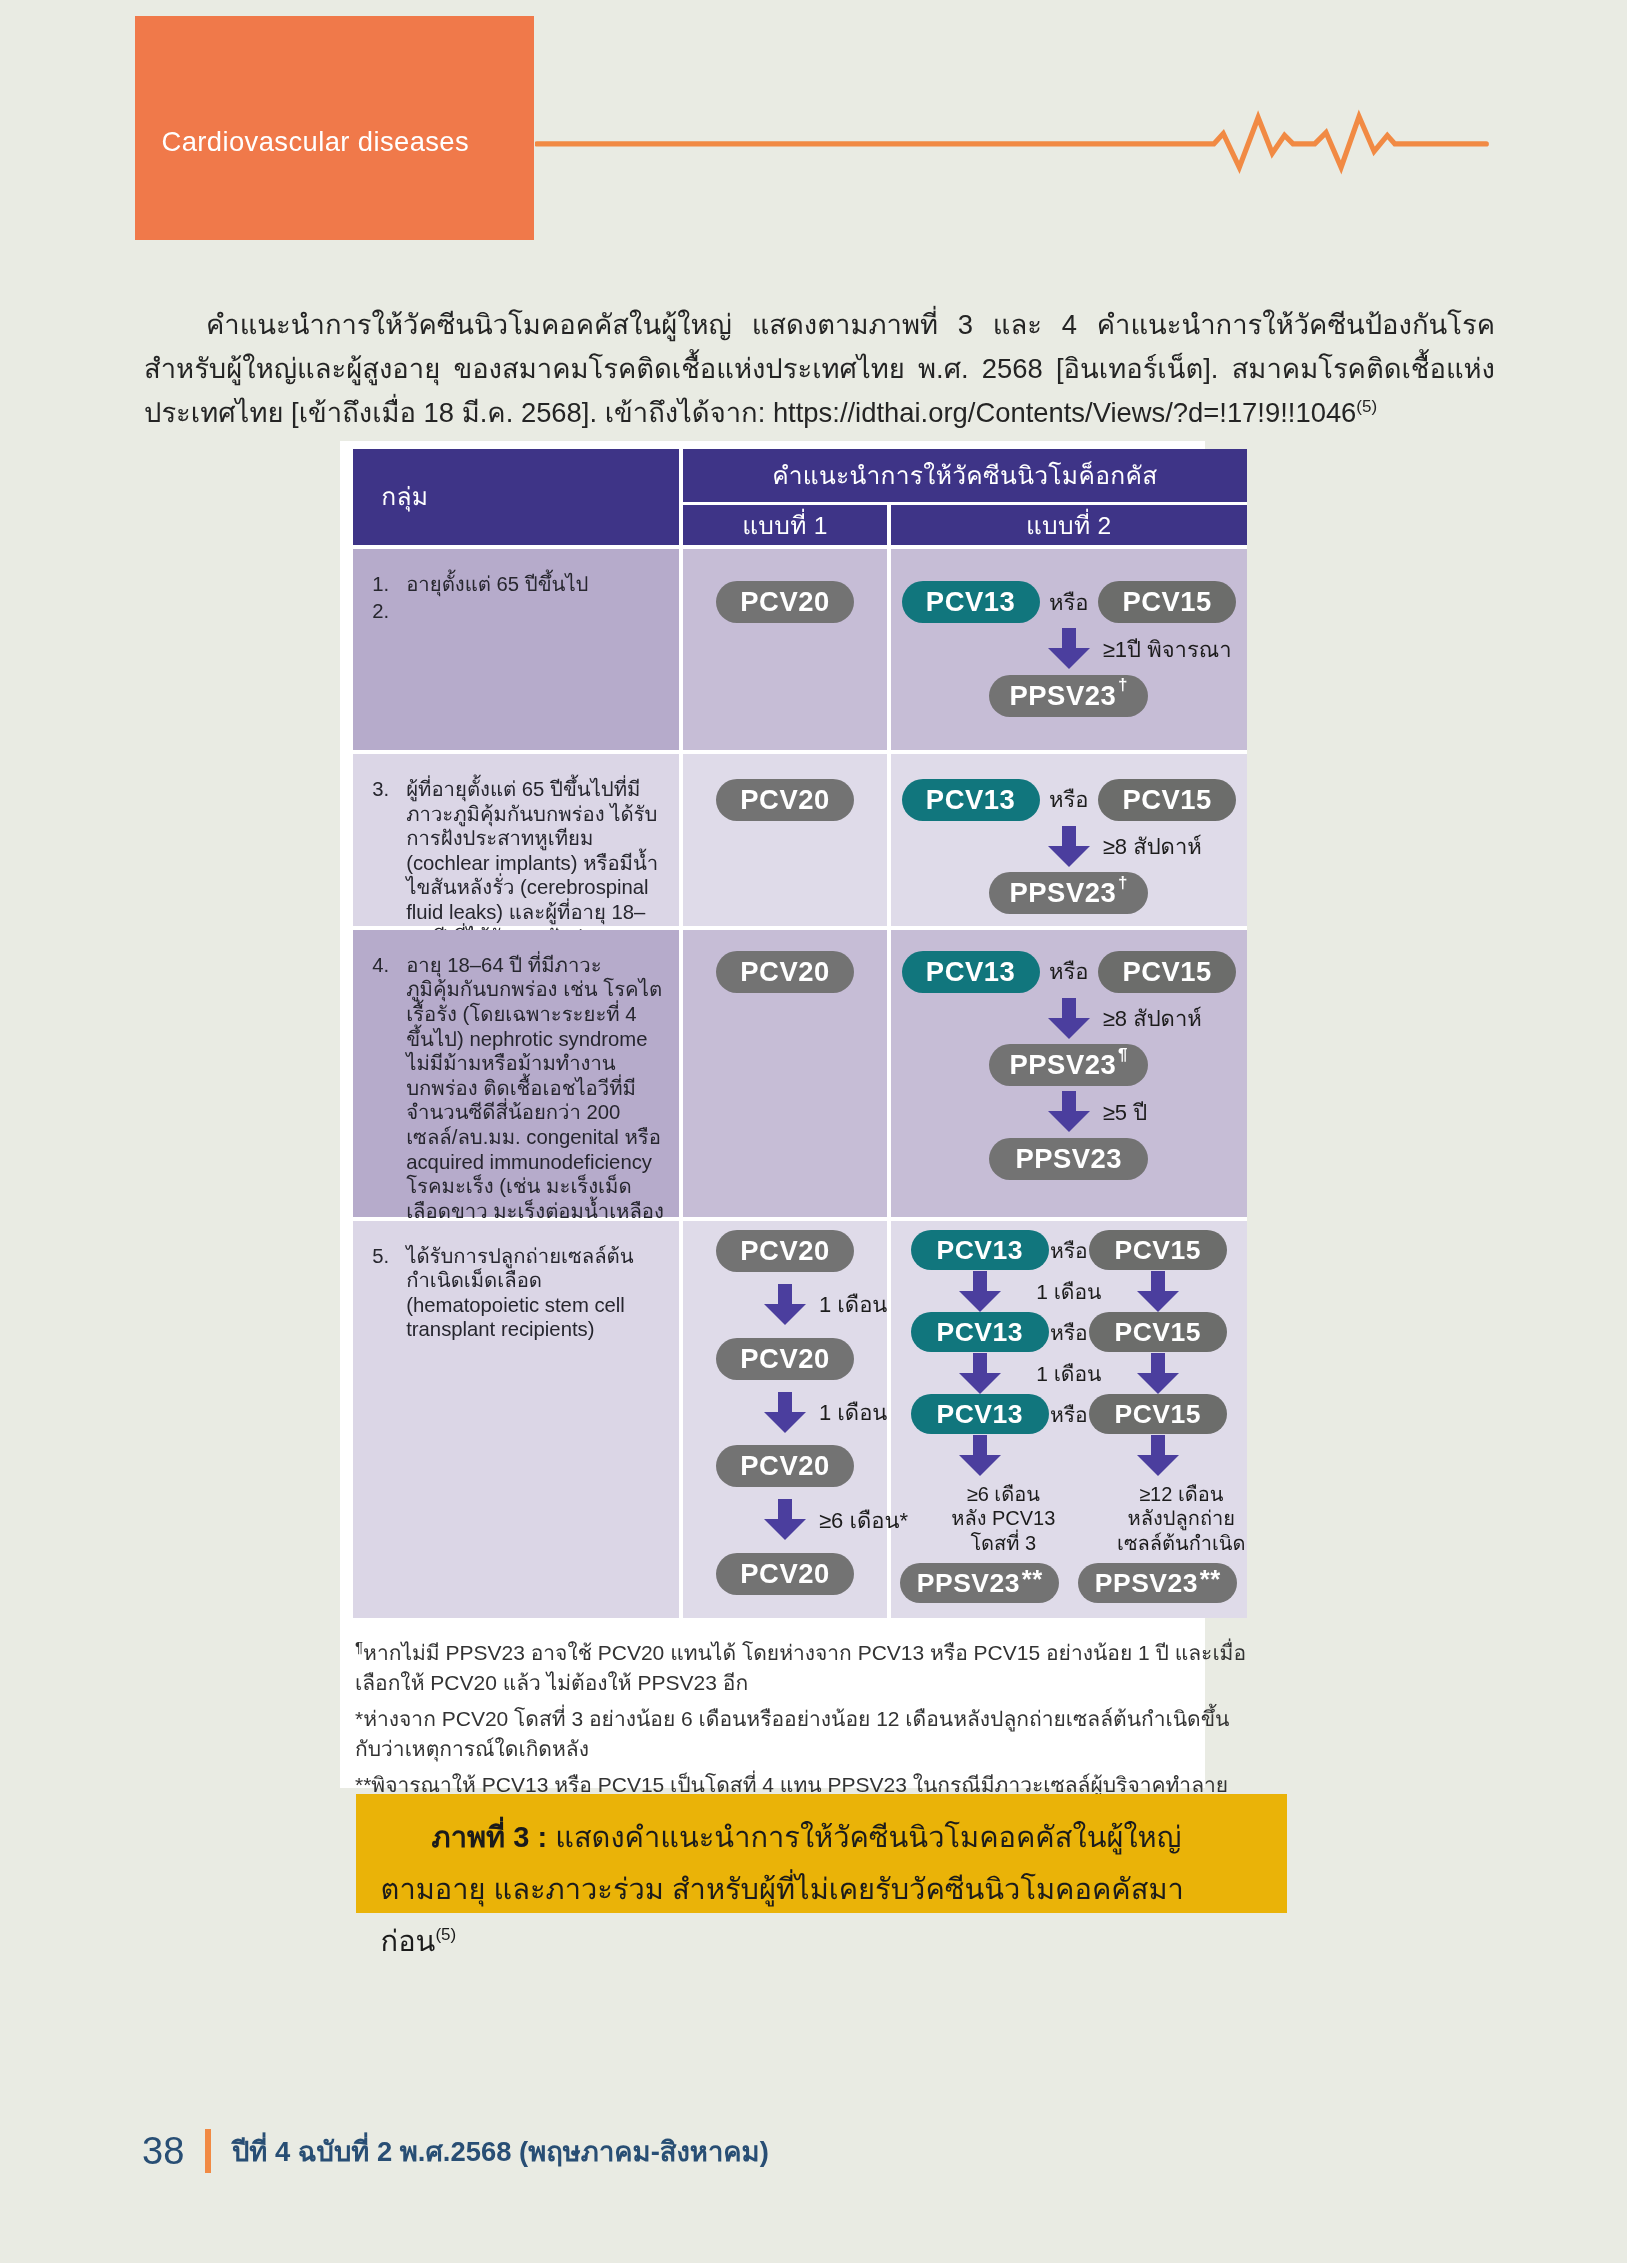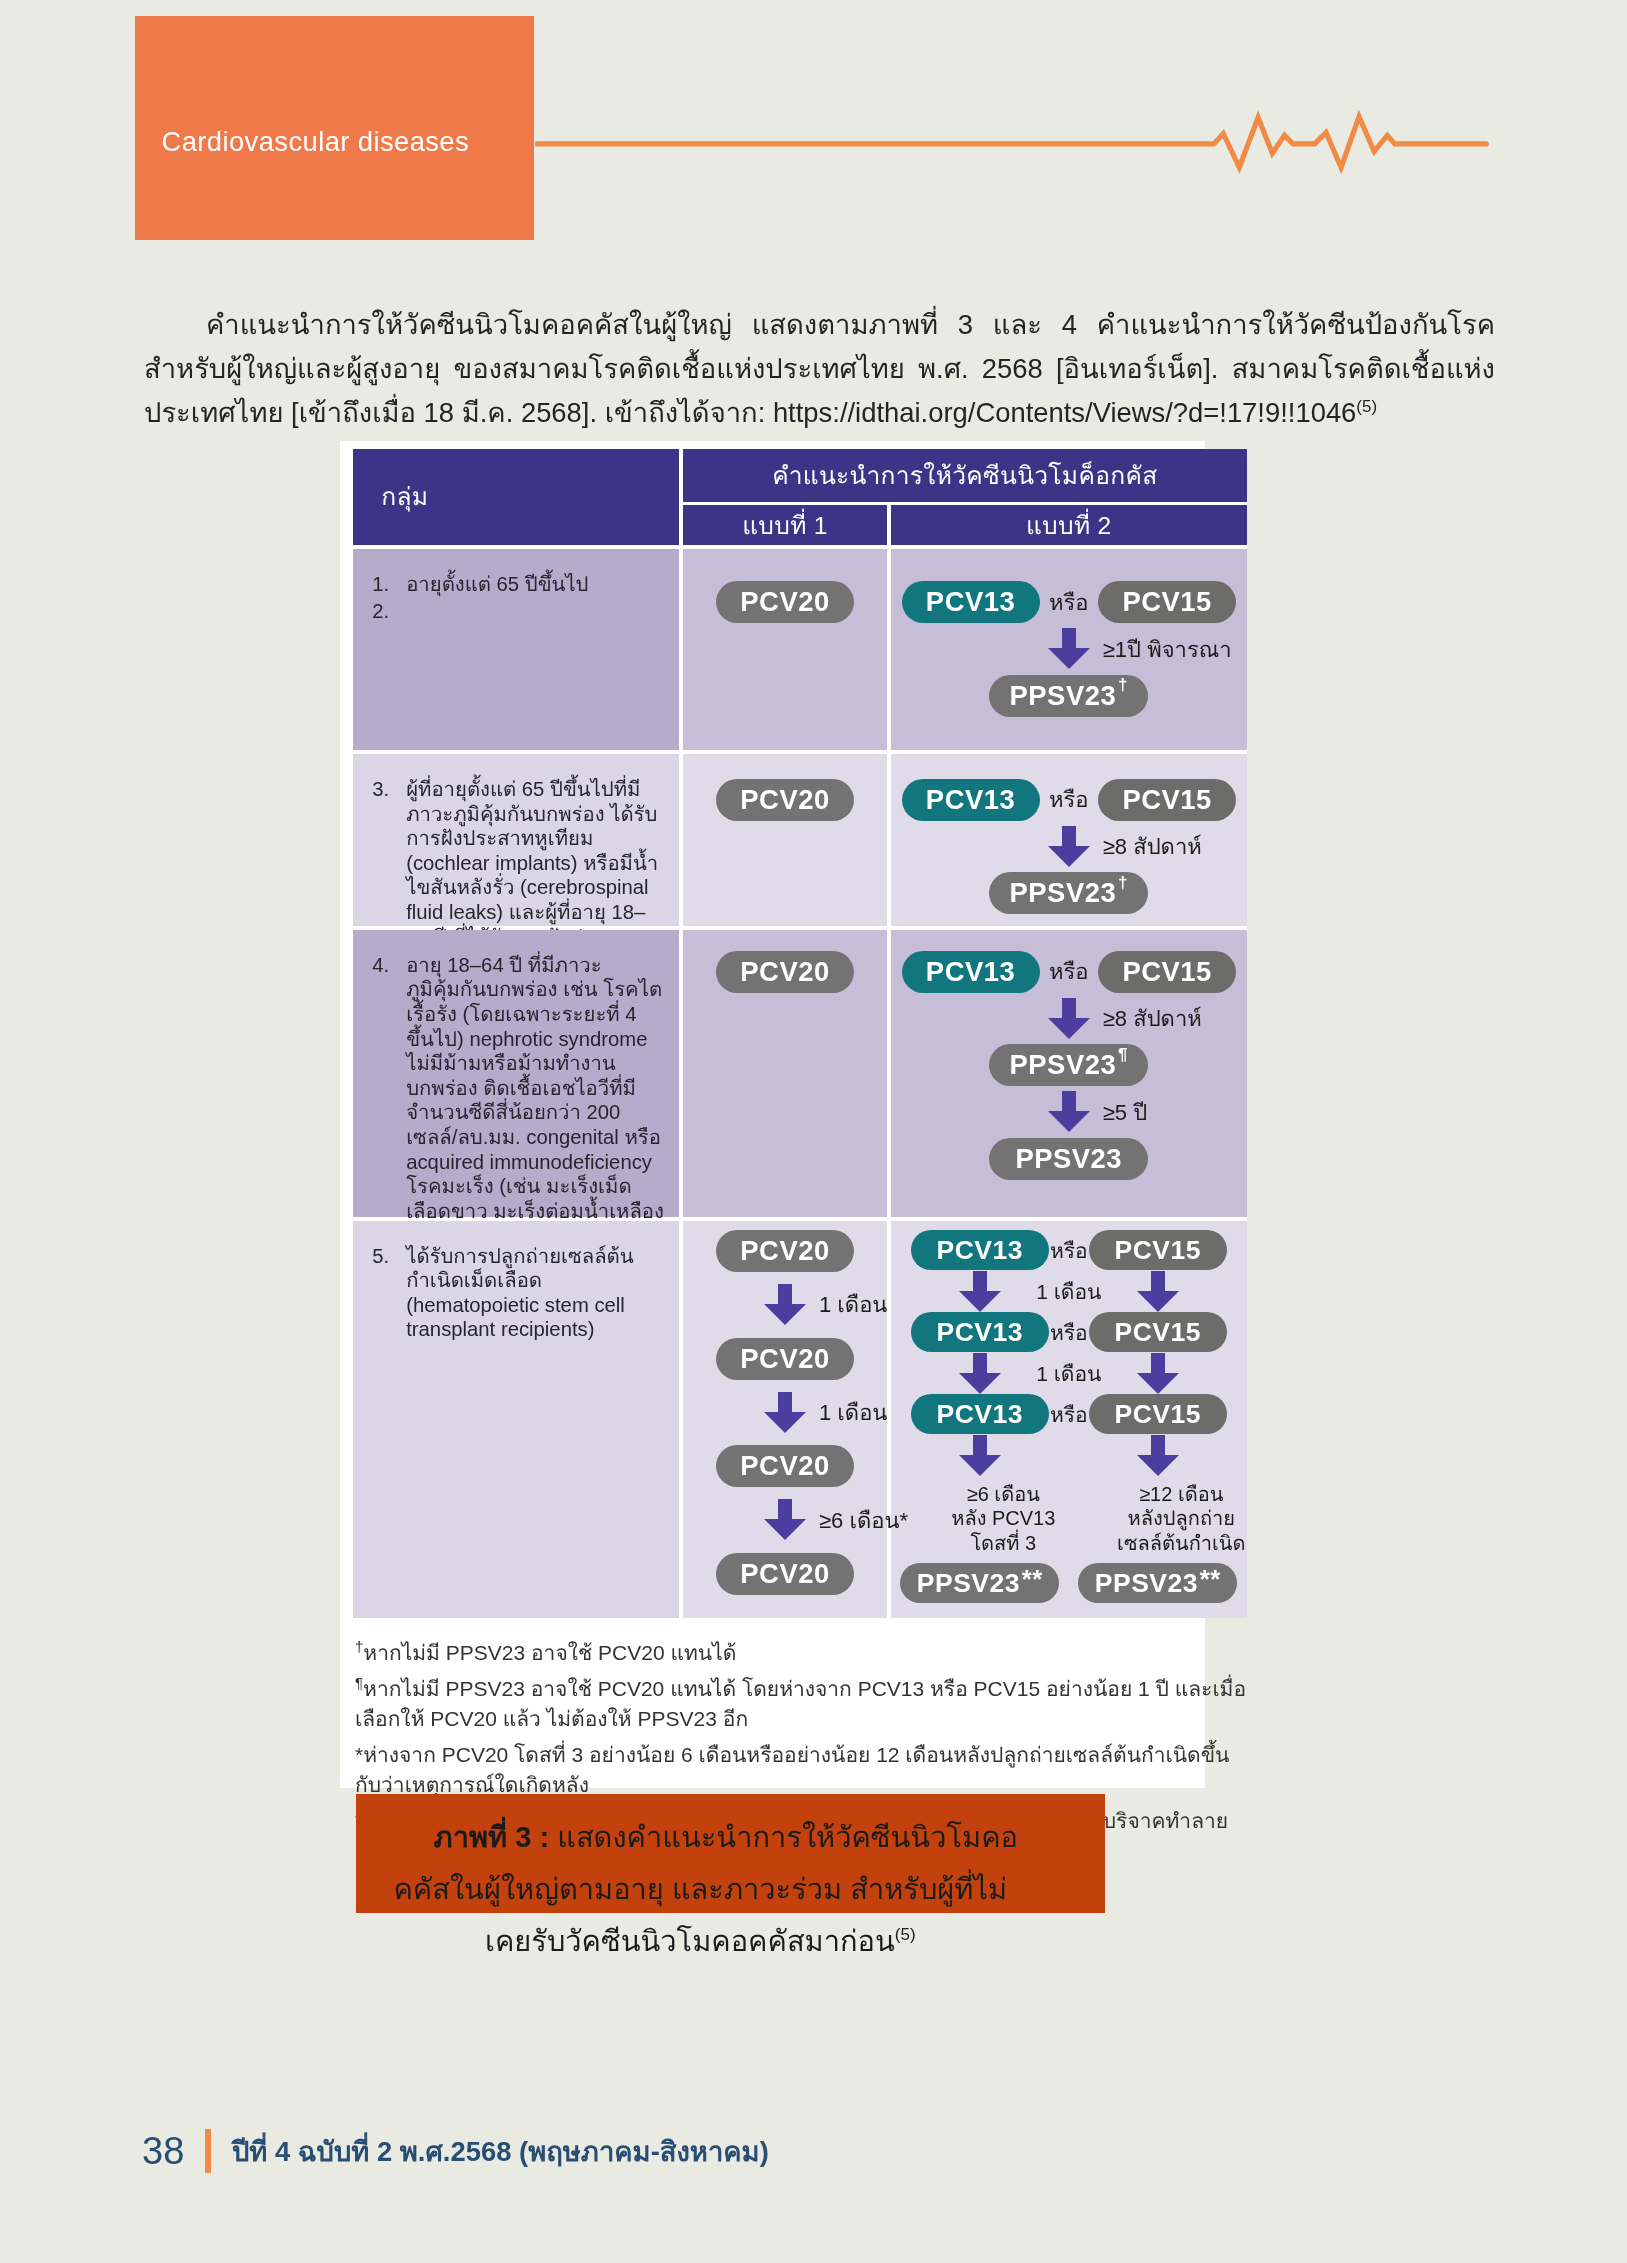--- a/index.html
+++ b/index.html
@@ -86,22 +86,22 @@
   .finlabel{font-size:20px;line-height:24.6px;text-align:center;white-space:pre-line;
     color:#1c1c1c;margin:5.7px 0 7.6px;padding-left:47px;}
   .dual .pill{height:40px;font-size:26.5px;}
 
   
   .footnotes{position:absolute;left:15px;top:1191px;width:899px;
     font-size:21px;line-height:30px;color:#333;}
   .fnote sup{font-size:15px;}
 
   
-  .caption{position:absolute;left:356px;top:1794px;width:749px;height:119px;background:#c2410c;box-sizing:border-box;
-    padding:17px 85px 0 24.6px;font-size:29px;line-height:52px;color:#1b1b1b;text-indent:51px;text-align:center;}
+  .caption{position:absolute;left:356px;top:1794px;width:931px;height:119px;background:#eab308;box-sizing:border-box;
+    padding:17px 85px 0 24.6px;font-size:29px;line-height:52px;color:#1b1b1b;text-indent:51px;}
   .caption b{font-weight:700;}
 
   
   .footer{position:absolute;left:142px;top:2129px;display:flex;align-items:center;}
   .pageno{font-size:38px;color:#284E74;}
   .fbar{width:5.7px;height:44px;background:#F18A44;margin:0 21px;}
   .issue{font-size:27.4px;font-weight:600;color:#284E74;}
 </style>
 </head>
 <body>
@@ -346,21 +346,20 @@
               <span class="pill orange">
                 <span>PPSV23</span>
                 <span class="pstars">**</span>
               </span>
             </span>
         </div>
       </div>
     </div>
 
     <div class="footnotes">
-      <div class="fnote"><sup>†</sup><span>หากไม่มี PPSV23 อาจใช้ PCV20 แทนได้</span></div>
       <div class="fnote"><sup>¶</sup><span>หากไม่มี PPSV23 อาจใช้ PCV20 แทนได้ โดยห่างจาก PCV13 หรือ PCV15 อย่างน้อย 1 ปี และเมื่อเลือกให้ PCV20 แล้ว ไม่ต้องให้ PPSV23 อีก</span></div>
       <div class="fnote"><sup></sup><span>*ห่างจาก PCV20 โดสที่ 3 อย่างน้อย 6 เดือนหรืออย่างน้อย 12 เดือนหลังปลูกถ่ายเซลล์ต้นกำเนิดขึ้นกับว่าเหตุการณ์ใดเกิดหลัง</span></div>
       <div class="fnote"><sup></sup><span>**พิจารณาให้ PCV13 หรือ PCV15 เป็นโดสที่ 4 แทน PPSV23 ในกรณีมีภาวะเซลล์ผู้บริจาคทำลายเซลล์ผู้ป่วยเรื้อรัง (chronic graft–versus–host disease)</span></div>
     </div>
   </div>
 
   <div class="caption">
     <b>ภาพที่ 3 :</b><span> แสดงคำแนะนำการให้วัคซีนนิวโมคอคคัสในผู้ใหญ่ตามอายุ และภาวะร่วม สำหรับผู้ที่ไม่เคยรับวัคซีนนิวโมคอคคัสมาก่อน</span><span class="sup-small">(5)</span>
   </div>
 

